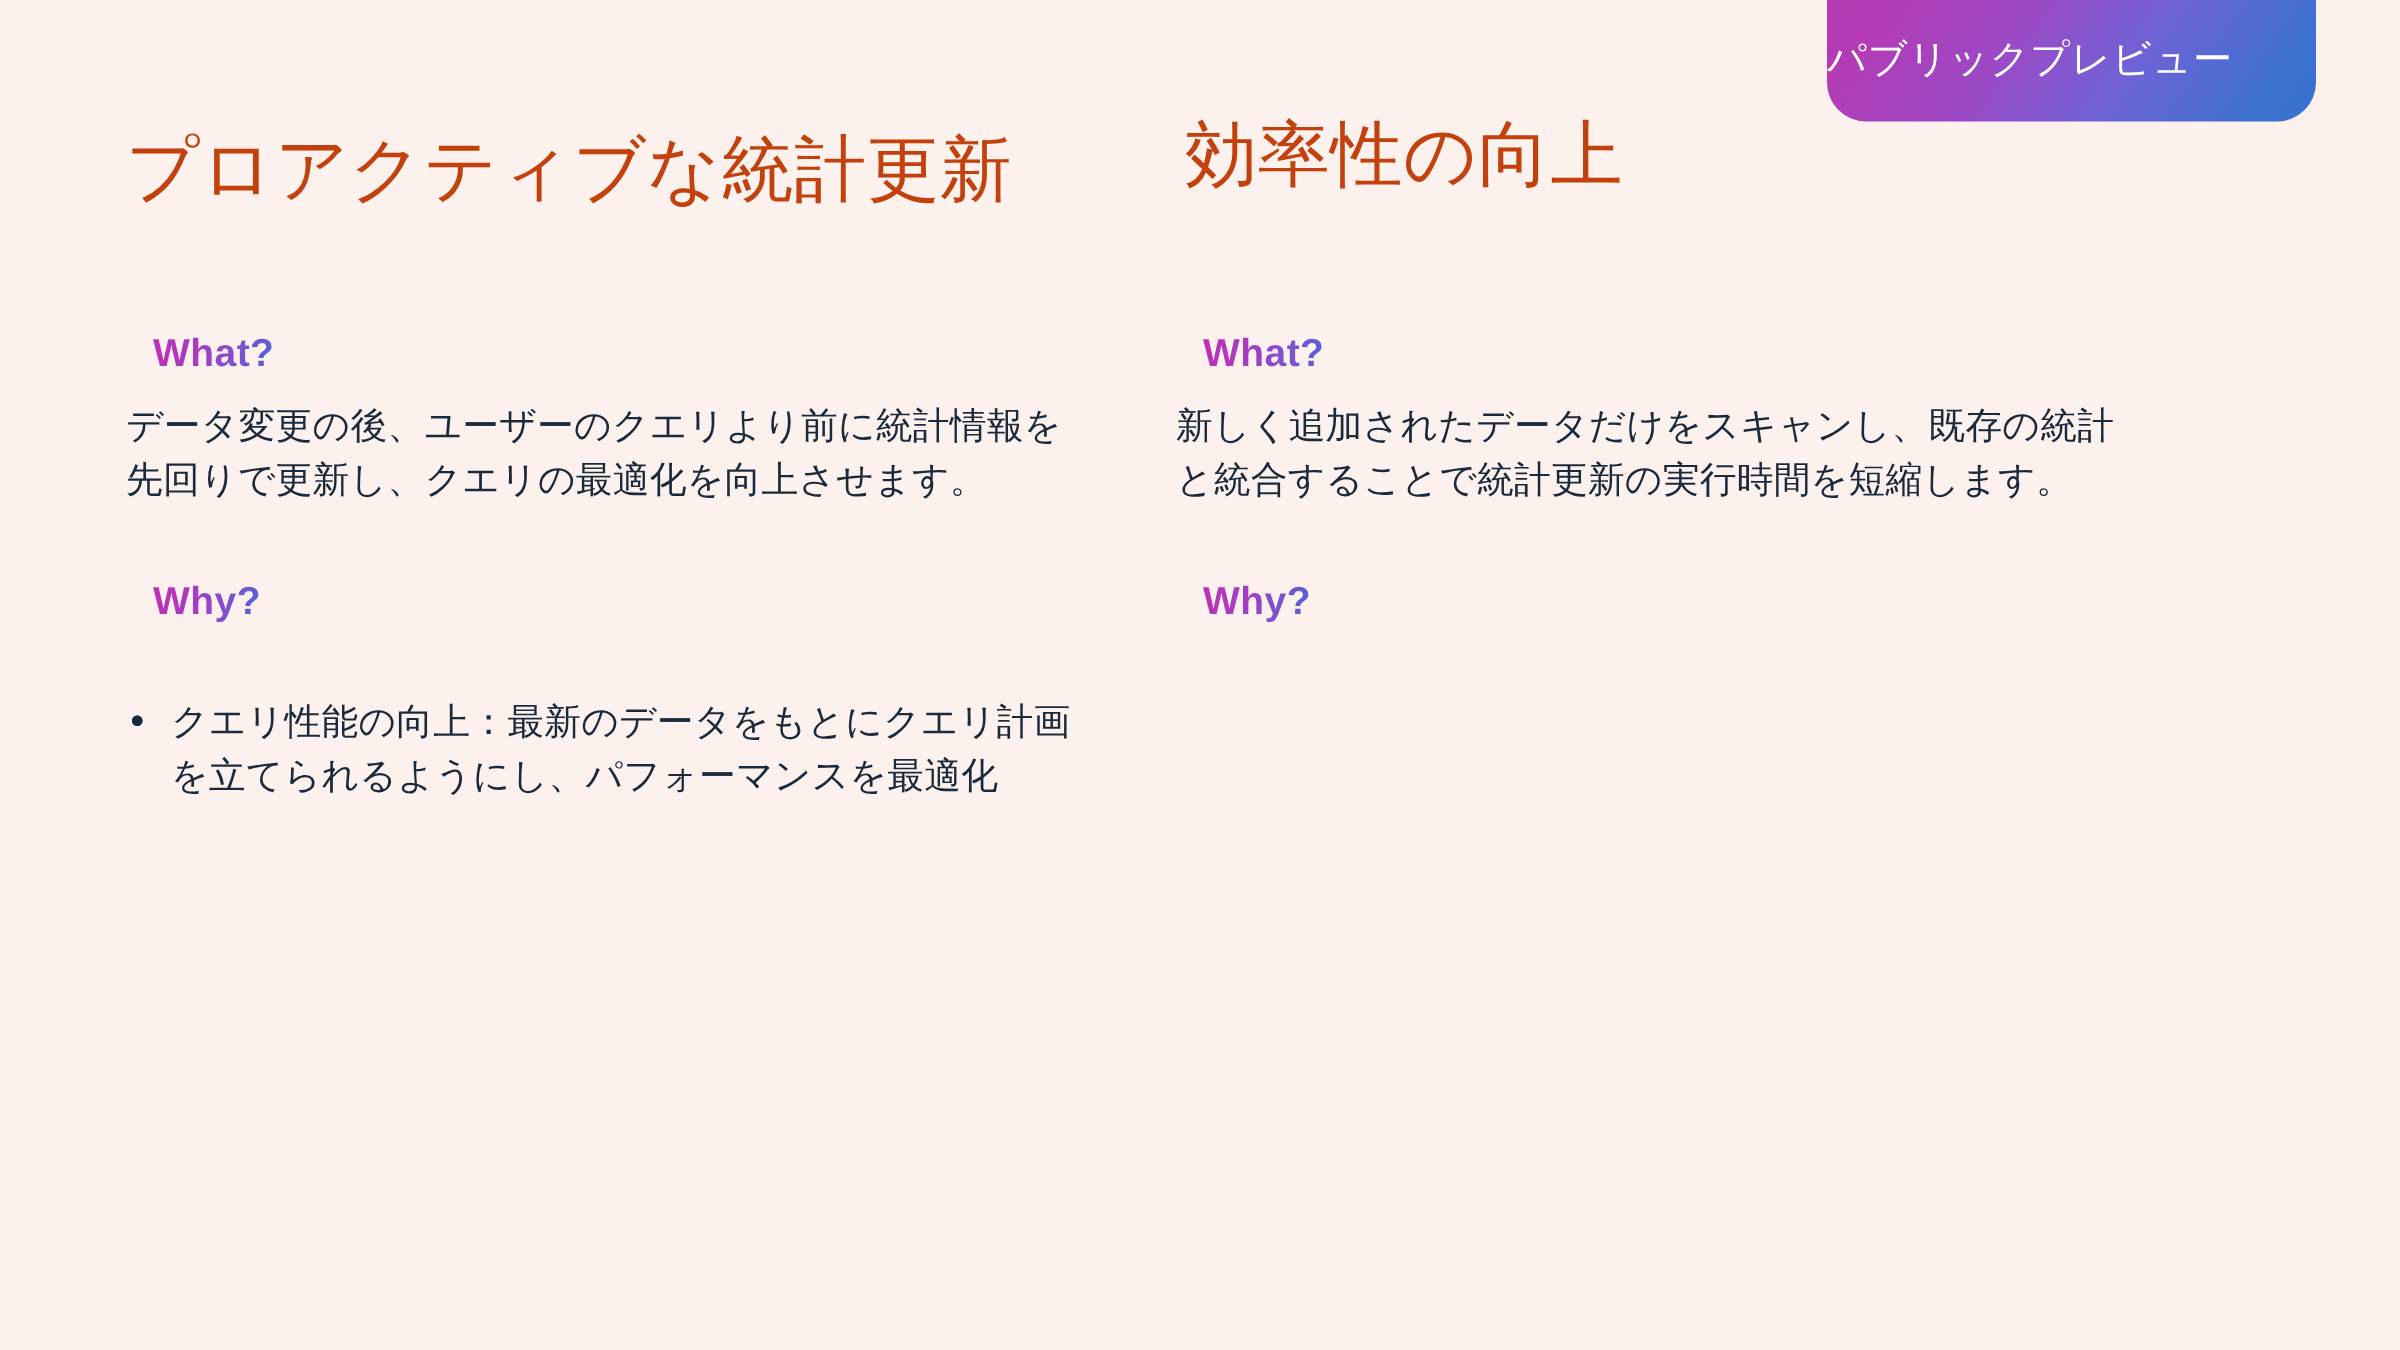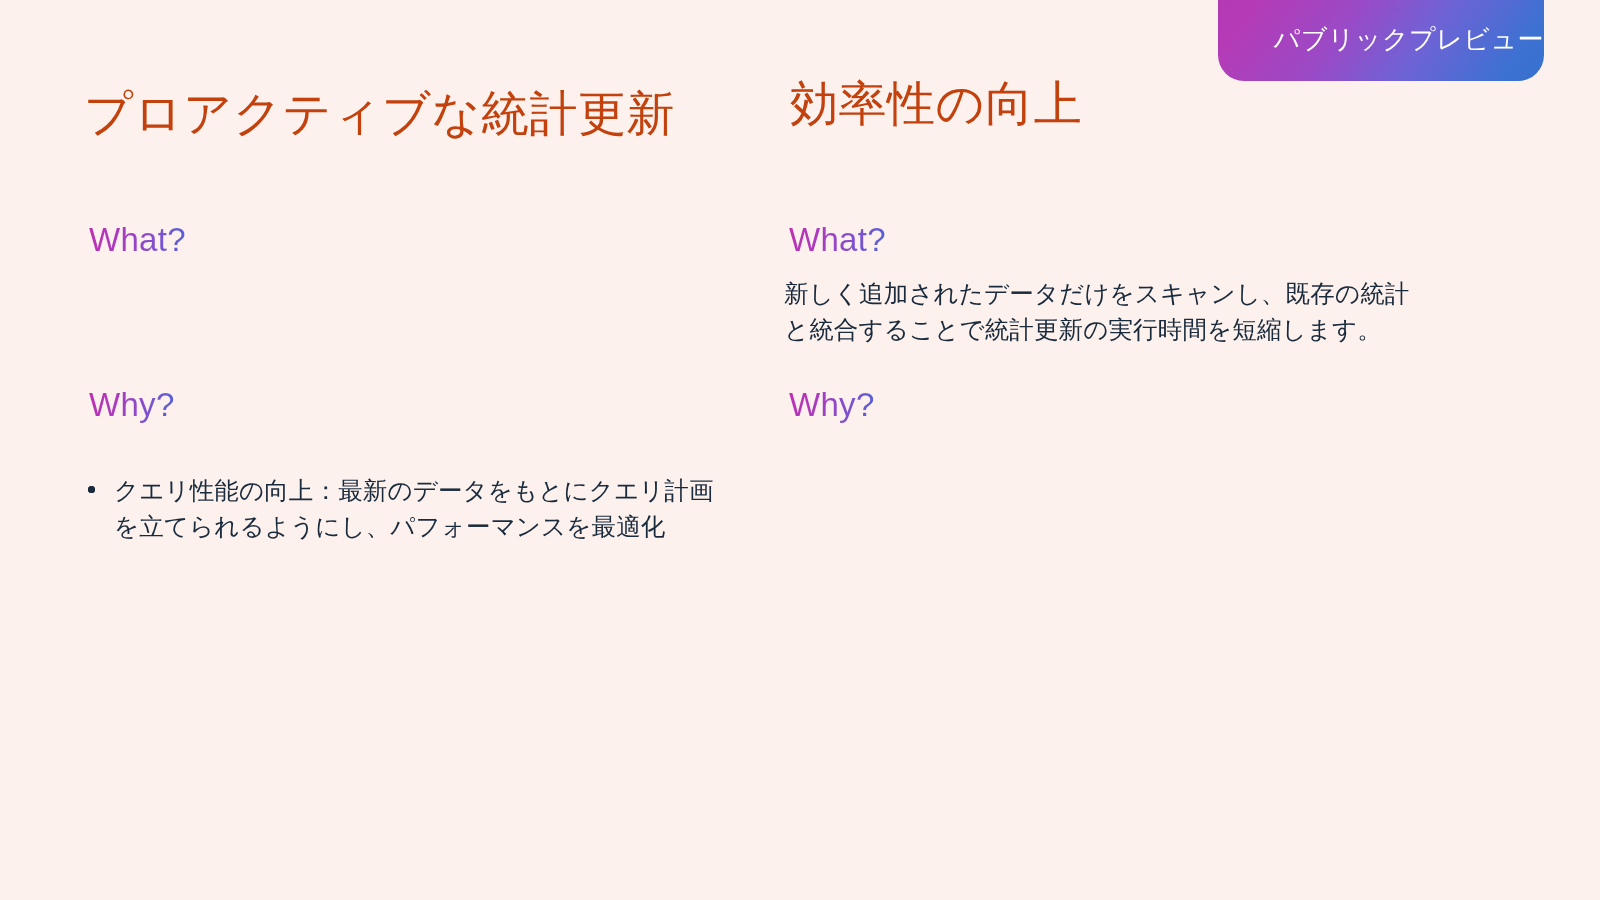--- a/index.html
+++ b/index.html
@@ -34,21 +34,21 @@
     border-bottom-right-radius: 26px;
     background: linear-gradient(125deg,
                 #b43ab4 0%,
                 #b53bb6 10%,
                 #9a4ac6 38%,
                 #6e63d6 62%,
                 #3d71d2 88%,
                 #3671cf 100%);
     display: flex;
     align-items: center;
-    justify-content: flex-end;
+    justify-content: flex-start;
     box-sizing: border-box;
     padding-bottom: 4px;
   }
   #preview-badge .badge-text {
     color: #ffffff;
     font-size: 26px;
     letter-spacing: 0.5px;
     line-height: 1;
     white-space: nowrap;
   }
@@ -79,24 +79,24 @@
 
   .section {
     position: absolute;
     left: 0;
     width: 100%;
   }
   .section-what { top: 219px; }
   .section-why  { top: 384px; }
 
   .section-heading {
-    font-size: 33px;
+    font-size: 26px;
     line-height: 1.3;
-    font-weight: 400;
-    margin: 0 0 14px 5px;
+    font-weight: 700;
+    margin: 0 0 14px 18px;
     background: linear-gradient(100deg, #bf2fb2 0%, #a83cc0 35%, #7b52d0 70%, #4f63d8 100%);
     -webkit-background-clip: text;
     background-clip: text;
     color: transparent;
     -webkit-text-fill-color: transparent;
     display: inline-block;
     letter-spacing: 0.3px;
   }
 
   .body-text {
@@ -140,20 +140,21 @@
   <div id="preview-badge">
     <span class="badge-text">パブリックプレビュー</span>
   </div>
 
   <div id="column-left" class="column">
 
     <div class="col-title">プロアクティブな統計更新</div>
 
     <div class="section section-what">
       <div class="section-heading">What?</div>
+      <p class="body-text">データ変更の後、ユーザーのクエリより前に統計情報を先回りで更新し、クエリの最適化を向上させます。</p>
     </div>
 
     <div class="section section-why">
       <div class="section-heading">Why?</div>
       <ul class="bullet-list">
         <li>
           <span class="bullet-dot"></span>
         </li>
         <li>
           <span class="bullet-dot"></span>

